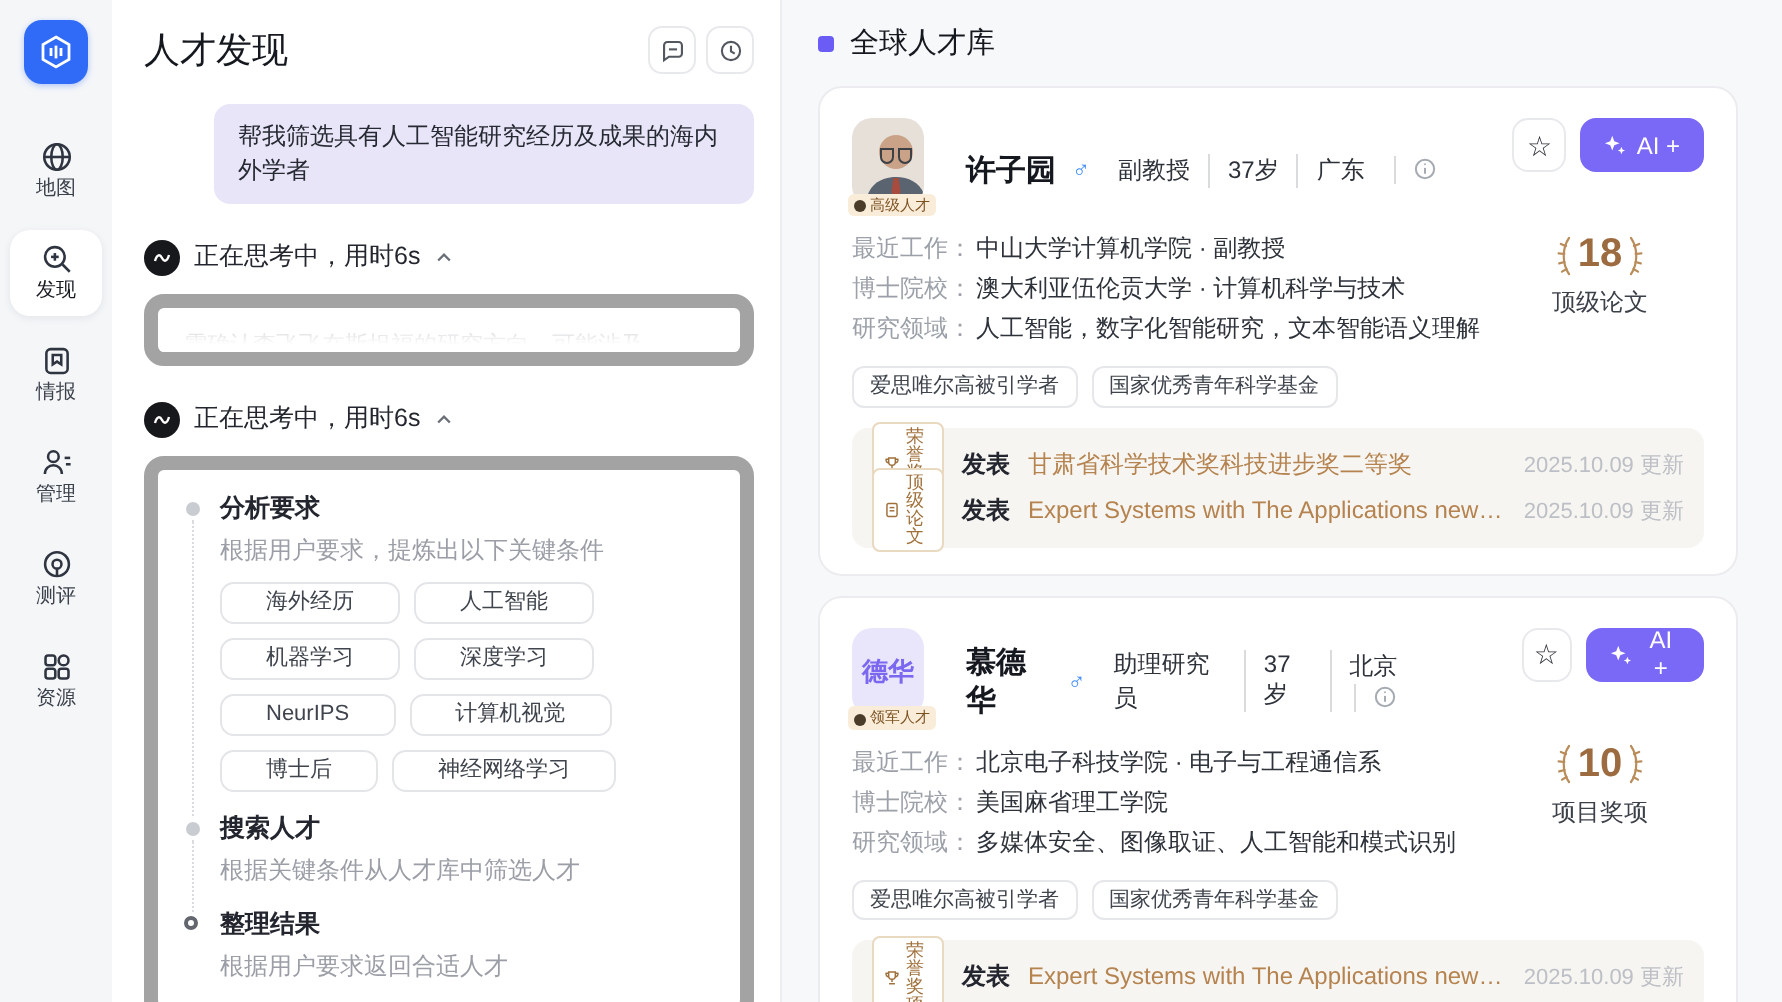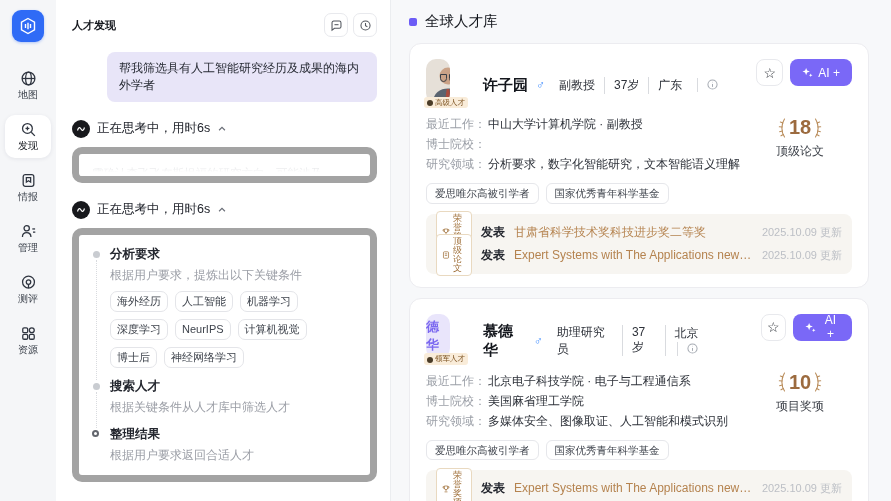--- a/index.html
+++ b/index.html
@@ -11,21 +11,21 @@
   .sb { width:56px; background:#f5f6f8; display:flex; flex-direction:column; align-items:center; padding-top:10px; flex-shrink:0; }
   .logo { width:32px; height:32px; border-radius:9px; background:#2f6bf6; display:flex; align-items:center; justify-content:center; margin-bottom:22px; box-shadow:0 1px 3px rgba(47,107,246,.35); }
   .nav-item { width:46px; padding:6px 0 7px; border-radius:10px; display:flex; flex-direction:column; align-items:center; gap:3px; margin-bottom:8px; color:#3c424c; cursor:pointer;justify-content:flex-end; }
   .nav-item.active { background:#ffffff; box-shadow:0 1px 4px rgba(20,30,60,.08); color:#181b21; }
   .nav-item .lbl { font-size:10px; line-height:1; }
   .nav-item svg { stroke:#2f3540; }
 
   
   .chat { width:335px; background:#ffffff; border-right:1px solid #ebedf0; flex-shrink:0; padding:13px 13px 0 16px; display:flex; flex-direction:column; overflow:hidden; }
   .chat-head { display:flex; align-items:center; justify-content:space-between; }
-  .chat-title { font-size:11px; font-weight:bold; color:#15181e; }
+  .chat-title { font-size:18px; font-weight:normal; color:#15181e; }
   .chat-actions { display:flex; gap:5px; }
   .icon-btn { width:24px; height:24px; border:1px solid #e8e9ed; border-radius:7px; background:#fff; display:flex; align-items:center; justify-content:center; cursor:pointer; color:#53575f; }
   .bubble-row { display:flex; justify-content:flex-end; margin-top:15px; }
   .bubble { background:#e8e5f8; border-radius:8px; padding:8px 12px; font-size:12px; color:#262a33; max-width:270px; line-height:1.4; }
   .think-head { display:flex; align-items:center; gap:7px; margin-top:18px; cursor:pointer; }
   .ai-ava { width:18px; height:18px; border-radius:50%; background:#17181c; color:#fff; display:flex; align-items:center; justify-content:center; font-size:9px; font-weight:bold; flex-shrink:0; }
   .think-label { font-size:12.5px; color:#23262e; }
   .chev { color:#6a6e77; }
   .tbox { border:7px solid #a3a3a3; border-radius:10px; margin-top:9px; padding:11px 13px; background:#fff; }
   .tbox1 { position:relative; max-height:116px; overflow:hidden; }
@@ -33,34 +33,34 @@
   .tp:last-child { margin-bottom:0; }
   .fade { position:absolute; left:1px; right:1px; bottom:0; height:24px; background:linear-gradient(180deg,rgba(255,255,255,0),#ffffff 85%); }
   .step { position:relative; padding-left:18px; }
   .step + .step { margin-top:10px; }
   .step:not(:last-child):before { content:""; position:absolute; left:4px; top:14px; bottom:-12px; border-left:1px dotted #d9dbdf; }
   .dot { position:absolute; left:1px; top:5px; width:7px; height:7px; border-radius:50%; background:#c9ccd1; }
   .dot.ring { width:7px; height:7px; background:#fff; border:2px solid #63666d; left:0; top:4px; }
   .step-title { font-size:12.5px; font-weight:bold; color:#23262e; }
   .step-desc { font-size:12px; color:#9b9ea6; margin-top:4px; line-height:1.4; }
   .tag-wrap { display:flex; flex-wrap:wrap; gap:7px; margin-top:8px; }
-  .tagc { border:1px solid #e4e5e9; border-radius:7px; background:#fff; padding:4px 6px; font-size:11px; color:#3f444d; line-height:1; }
+  .tagc { border:1px solid #e4e5e9; border-radius:7px; background:#fff; padding:4px 22px; font-size:11px; color:#3f444d; line-height:1; }
   .chat-foot { display:flex; align-items:center; gap:7px; margin-top:20px; }
   .clip-line { margin-top:12px; height:4px; width:260px; margin-left:26px; border-radius:2px; opacity:.55;
                background:repeating-linear-gradient(90deg,#d4d6da 0 13px,transparent 13px 17px); }
 
   
   .res { flex:1; padding:12px 22px 0 18px; overflow:hidden; }
   .res-head { display:flex; align-items:center; gap:8px; margin-bottom:12px; }
   .res-bullet { width:8px; height:8px; border-radius:2px; background:#6c5cf6; }
   .res-title { font-size:14.5px; font-weight:normal; color:#15181e; }
   .card { background:#fff; border:1px solid #ececf0; border-radius:12px; padding:15px 16px 13px; position:relative; margin-bottom:10px; }
   .card-head { display:flex; gap:13px; }
   .ava-wrap { position:relative; width:44px; flex-shrink:0; }
-  .ava { width:24px; height:44px; border-radius:10px; overflow:hidden; }
+  .ava { width:36px; height:44px; border-radius:10px; overflow:hidden; }
   .ava.txt { background:#e9e5fb; color:#7b68f0; display:flex; align-items:center; justify-content:center; font-size:13px; font-weight:bold; }
   .ava-badge { position:absolute; left:-2px; bottom:-5px; background:#f9ecd9; border-radius:3px; padding:2px 3px; font-size:7.5px; color:#7d5322; white-space:nowrap; display:flex; align-items:flex-end; gap:2px; line-height:1; }
   .ava-badge .md { width:6px; height:6px; border-radius:50%; background:#4a3c28; display:inline-block; }
   .nm-row { display:flex; align-items:center; gap:8px; margin-top:8px; }
   .nm { font-size:15px; font-weight:bold; color:#15181e; }
   .gsym { color:#3f8cff; font-size:12px; }
   .meta { display:flex; align-items:center; font-size:12px; color:#2e323a; margin-left:6px; }
   .meta span { padding:0 9px; }
   .meta span:first-child { padding-left:0; }
   .meta span + span { border-left:1px solid #d9dbdf; }
@@ -323,24 +323,25 @@
       </div>
     </div>
 
     <div class="fields">
       <div class="frow">
           <span class="flab">最近工作：</span>
           <span class="fval">中山大学计算机学院 · 副教授</span>
         </div>
       <div class="frow">
           <span class="flab">博士院校：</span>
+          <span class="fval">澳大利亚伍伦贡大学 · 计算机科学与技术</span>
         </div>
       <div class="frow">
           <span class="flab">研究领域：</span>
-          <span class="fval">分析要求，数字化智能研究，文本智能语义理解</span>
+          <span class="fval">人工智能，数字化智能研究，文本智能语义理解</span>
         </div>
     </div>
 
     <div class="stat">
       <div class="stat-num">
         <svg class="laurel" width="8" height="20" viewBox="0 0 8 20">
             <path d="M6.5 1 C3 6 3 14 6.5 19"></path>
             <path d="M5 5 l-2.6-1"></path>
             <path d="M4.2 9 l-2.9-.3"></path>
             <path d="M4.3 13 l-2.7.7"></path>

